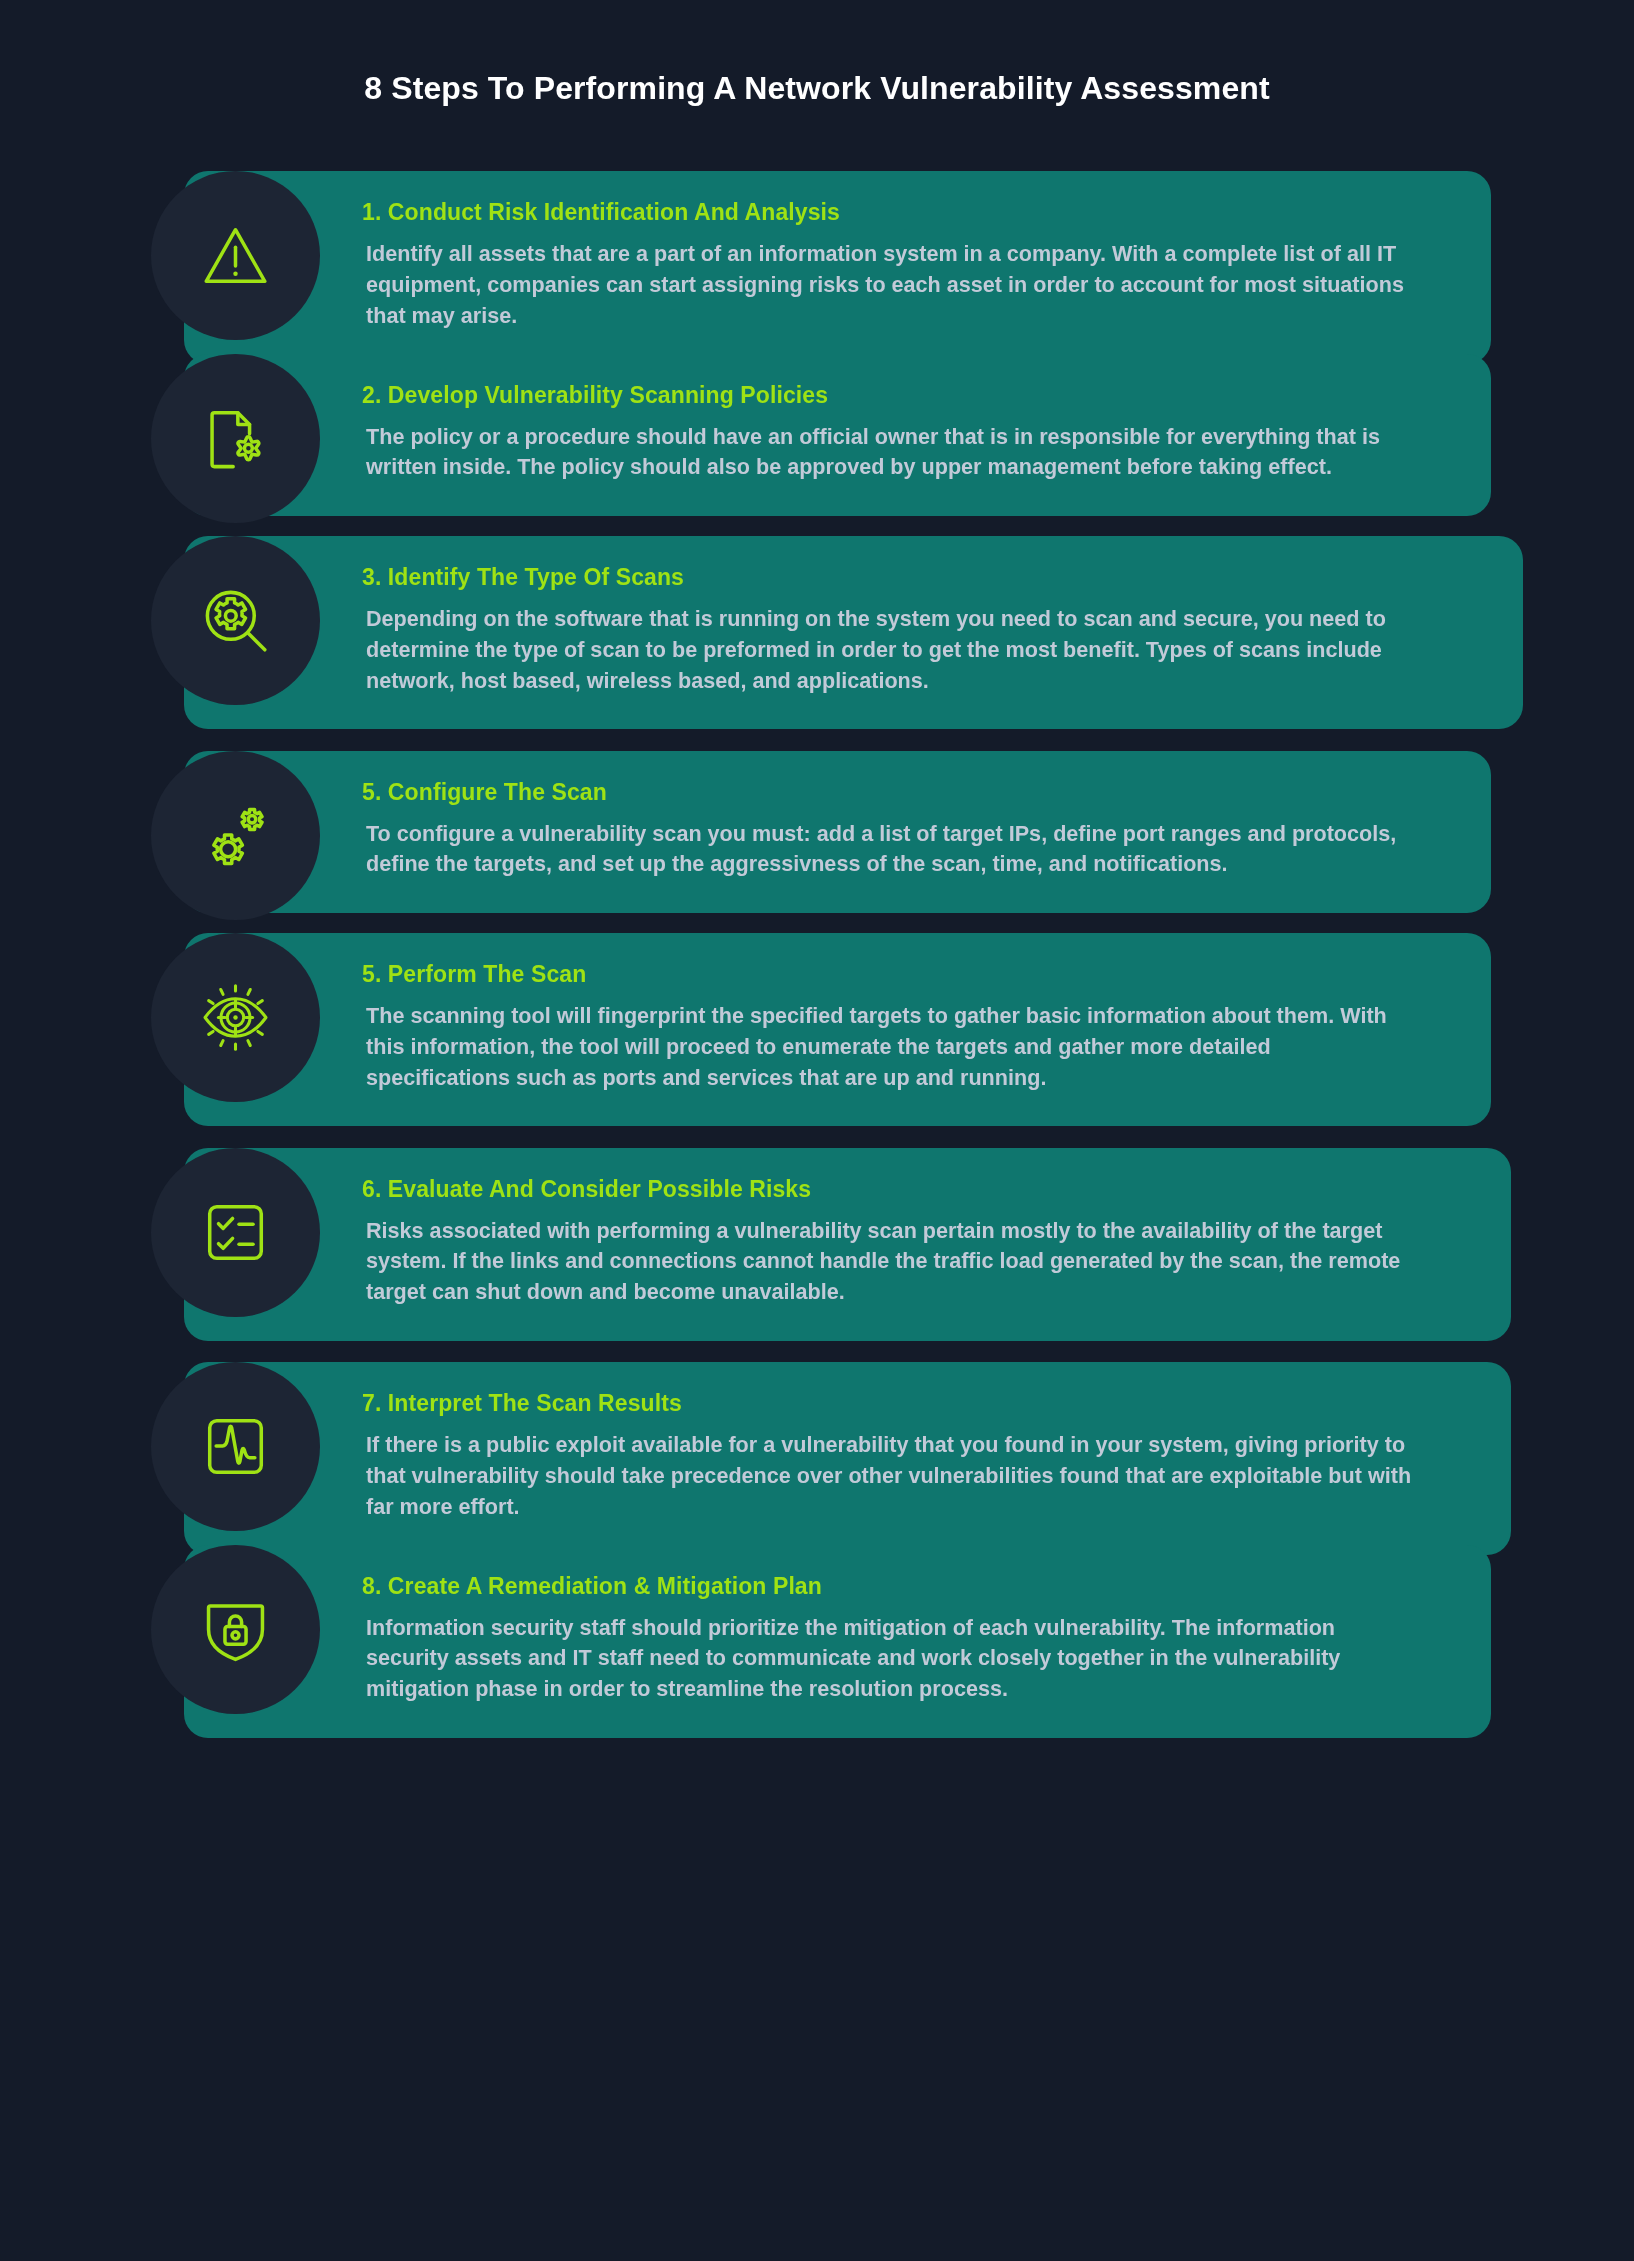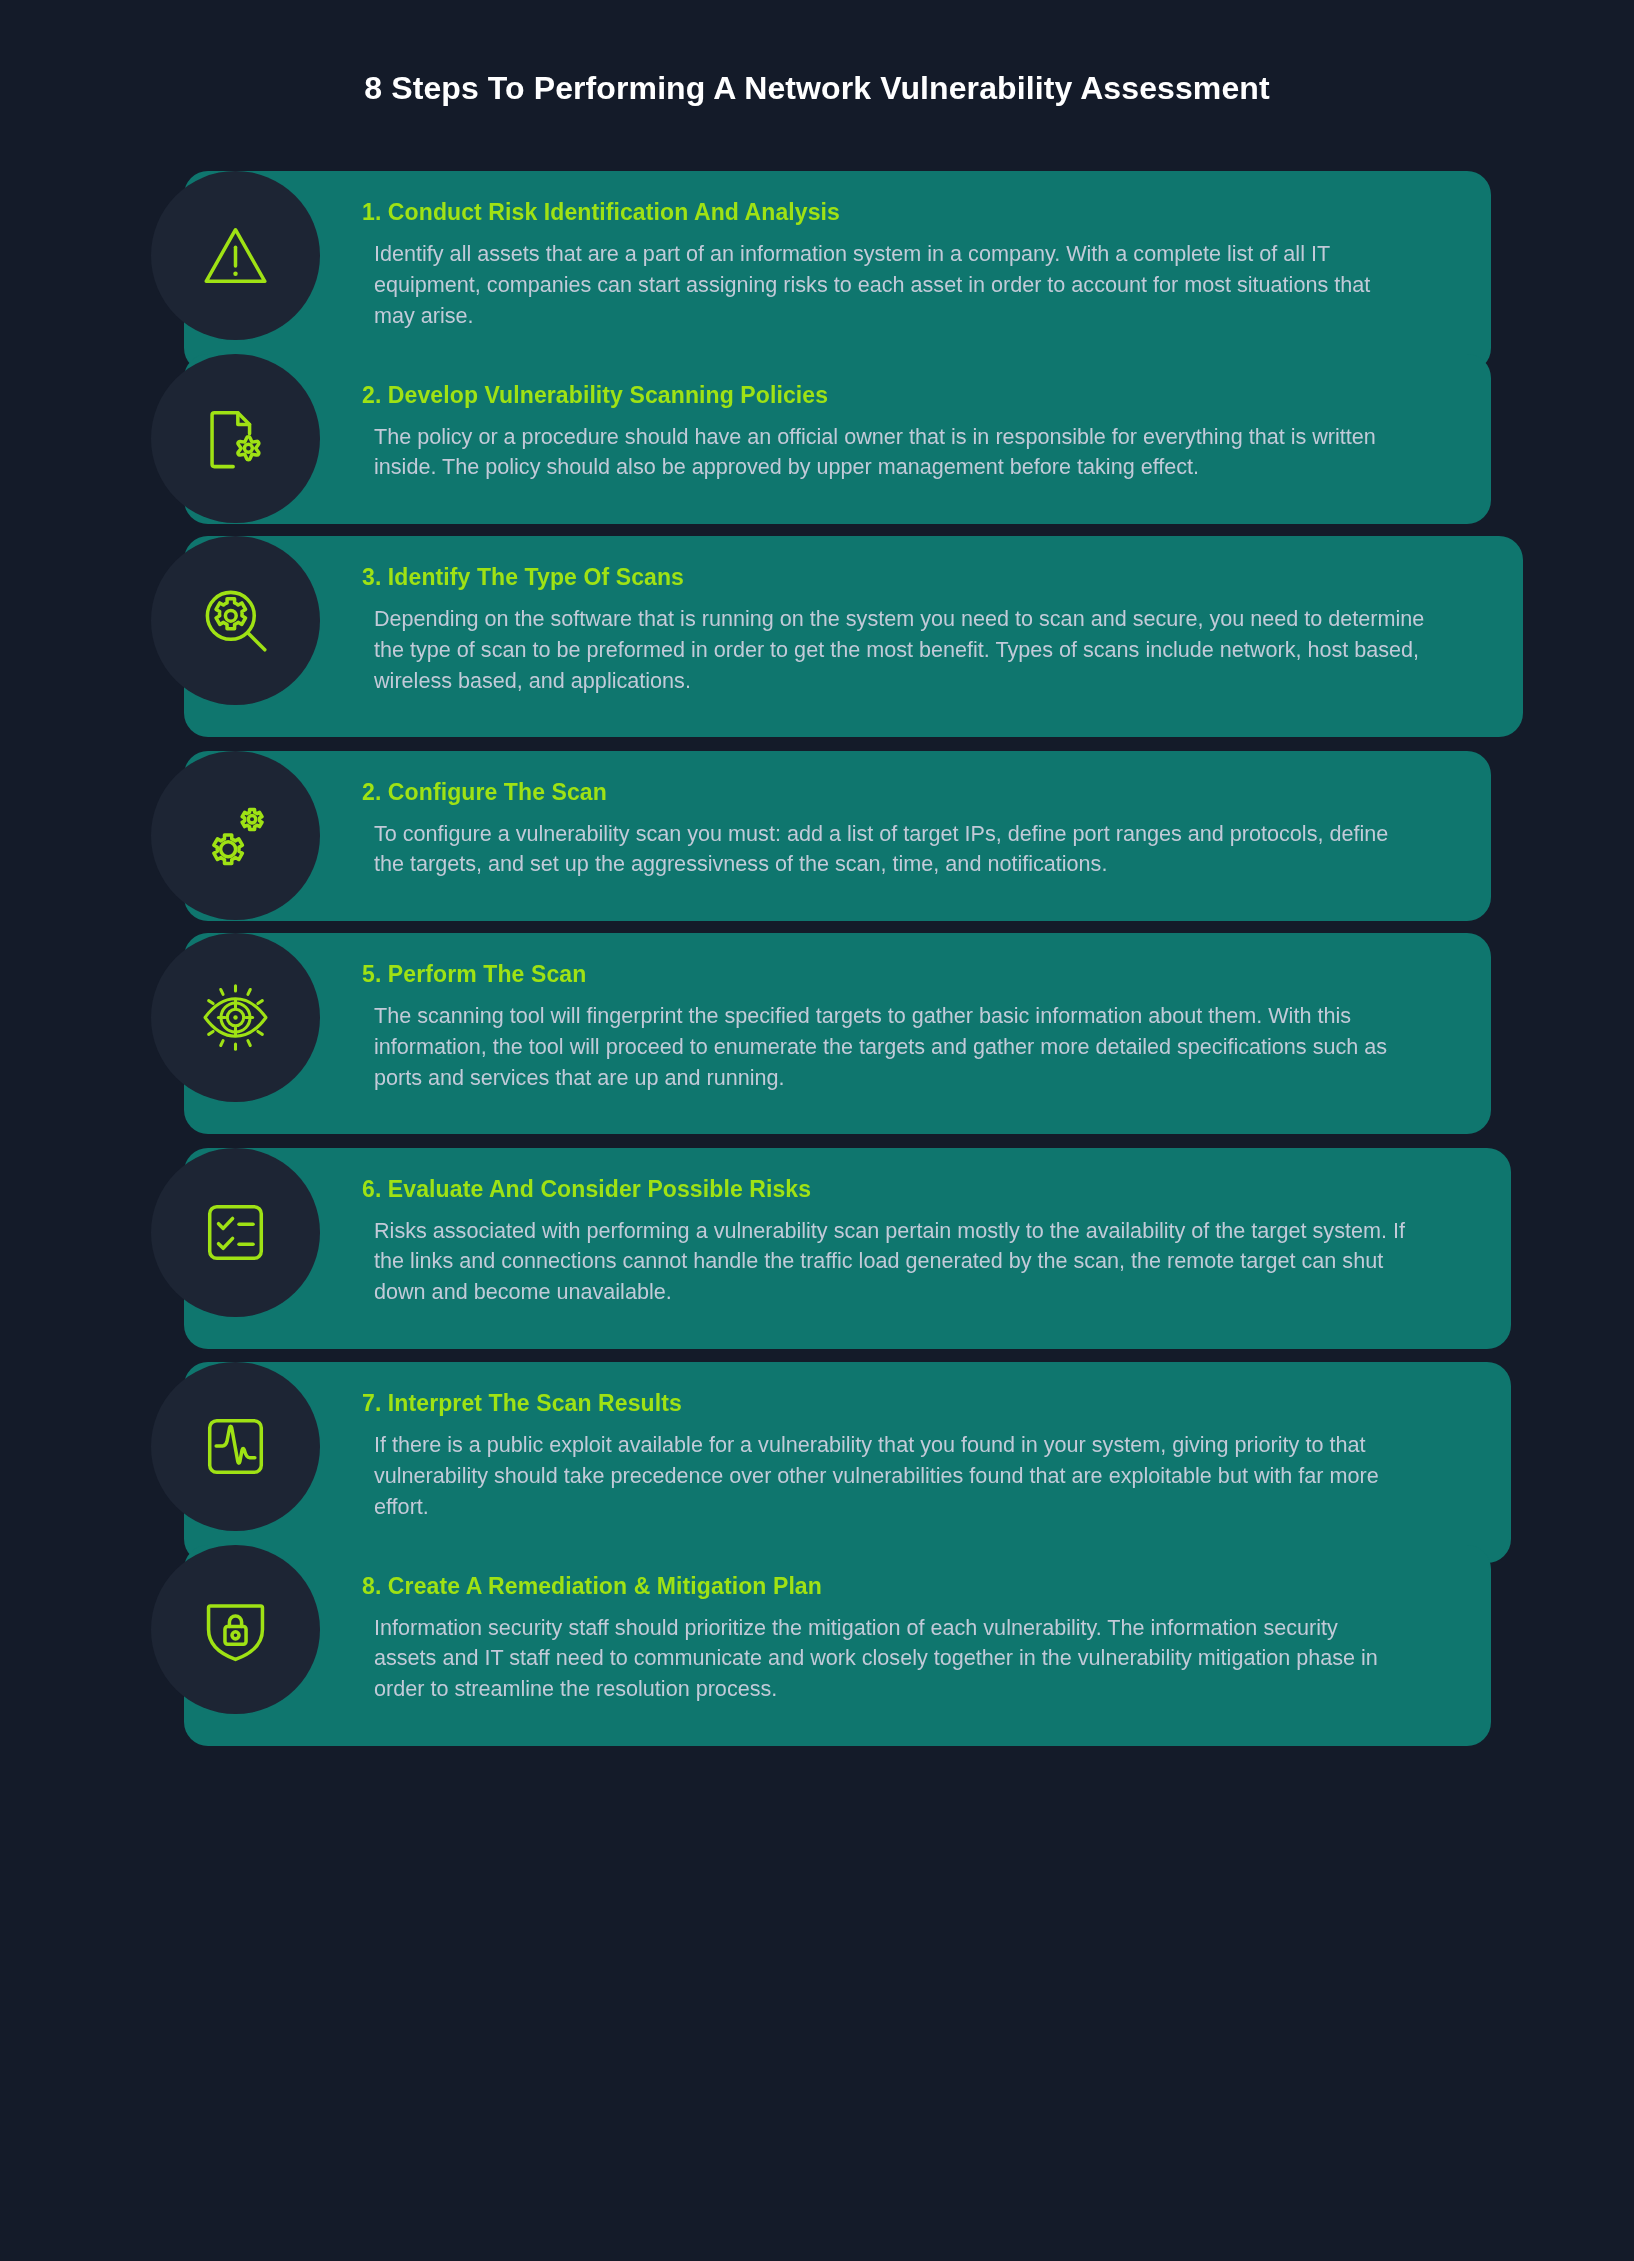--- a/index.html
+++ b/index.html
@@ -94,22 +94,22 @@
     font-weight: bold;
     margin: 0 0 14px 0;
     line-height: 1.1;
     letter-spacing: 0.1px;
   }
 
   .step-desc {
     color: #c2cad8;
     font-size: 21.6px;
     line-height: 1.42;
-    margin: 12px;
-    font-weight: 400;
+    margin: 4px;
+    font-weight: 700;
   }
 
   
   .step.h3 .step-card { min-height: 170px; }
 </style>
 </head>
 <body>
 
 <div class="page">
 
@@ -169,21 +169,21 @@
             <path d="M31.2 13.4 h-6.4 v3.6 a11.6 11.6 0 0 0 -3.1 1.8 l-3.1 -1.8 -3.2 5.6 3.1 1.8 a11.6 11.6 0 0 0 0 3.6 l-3.1 1.8 3.2 5.6 3.1 -1.8 a11.6 11.6 0 0 0 3.1 1.8 v3.6 h6.4 v-3.6 a11.6 11.6 0 0 0 3.1 -1.8 l3.1 1.8 3.2 -5.6 -3.1 -1.8 a11.6 11.6 0 0 0 0 -3.6 l3.1 -1.8 -3.2 -5.6 -3.1 1.8 a11.6 11.6 0 0 0 -3.1 -1.8 z"></path>
             <circle cx="28" cy="28" r="4.6"></circle>
           </svg>
         </span>
       </div>
     </div>
 
     <div class="step" style="height:166px;">
       <div class="step-card">
         <div class="step-body">
-          <div class="step-heading">2. Configure The Scan</div>
+          <div class="step-heading">5. Configure The Scan</div>
           <div class="step-desc">To configure a vulnerability scan you must: add a list of target IPs, define port ranges and protocols, define the targets, and set up the aggressivness of the scan, time, and notifications.</div>
         </div>
       </div>
       <div class="step-icon-wrap">
         <span>
           <svg viewBox="0 0 64 64" fill="none" stroke="#9fe214" stroke-width="3" stroke-linecap="round" stroke-linejoin="round">
             <path d="M28.8 31.5 h-6.2 v3.4 a11 11 0 0 0 -3 1.7 l-3 -1.7 -3.1 5.4 3 1.7 a11 11 0 0 0 0 3.4 l-3 1.7 3.1 5.4 3 -1.7 a11 11 0 0 0 3 1.7 v3.4 h6.2 v-3.4 a11 11 0 0 0 3 -1.7 l3 1.7 3.1 -5.4 -3 -1.7 a11 11 0 0 0 0 -3.4 l3 -1.7 -3.1 -5.4 -3 1.7 a11 11 0 0 0 -3 -1.7 z"></path>
             <circle cx="25.7" cy="43.7" r="6.4"></circle>
             <path d="M48.3 9.8 h-4.3 v2.4 a7.6 7.6 0 0 0 -2.1 1.2 l-2.1 -1.2 -2.1 3.7 2.1 1.2 a7.6 7.6 0 0 0 0 2.4 l-2.1 1.2 2.1 3.7 2.1 -1.2 a7.6 7.6 0 0 0 2.1 1.2 v2.4 h4.3 v-2.4 a7.6 7.6 0 0 0 2.1 -1.2 l2.1 1.2 2.1 -3.7 -2.1 -1.2 a7.6 7.6 0 0 0 0 -2.4 l2.1 -1.2 -2.1 -3.7 -2.1 1.2 a7.6 7.6 0 0 0 -2.1 -1.2 z"></path>
             <circle cx="46.1" cy="18.2" r="3.2"></circle>

